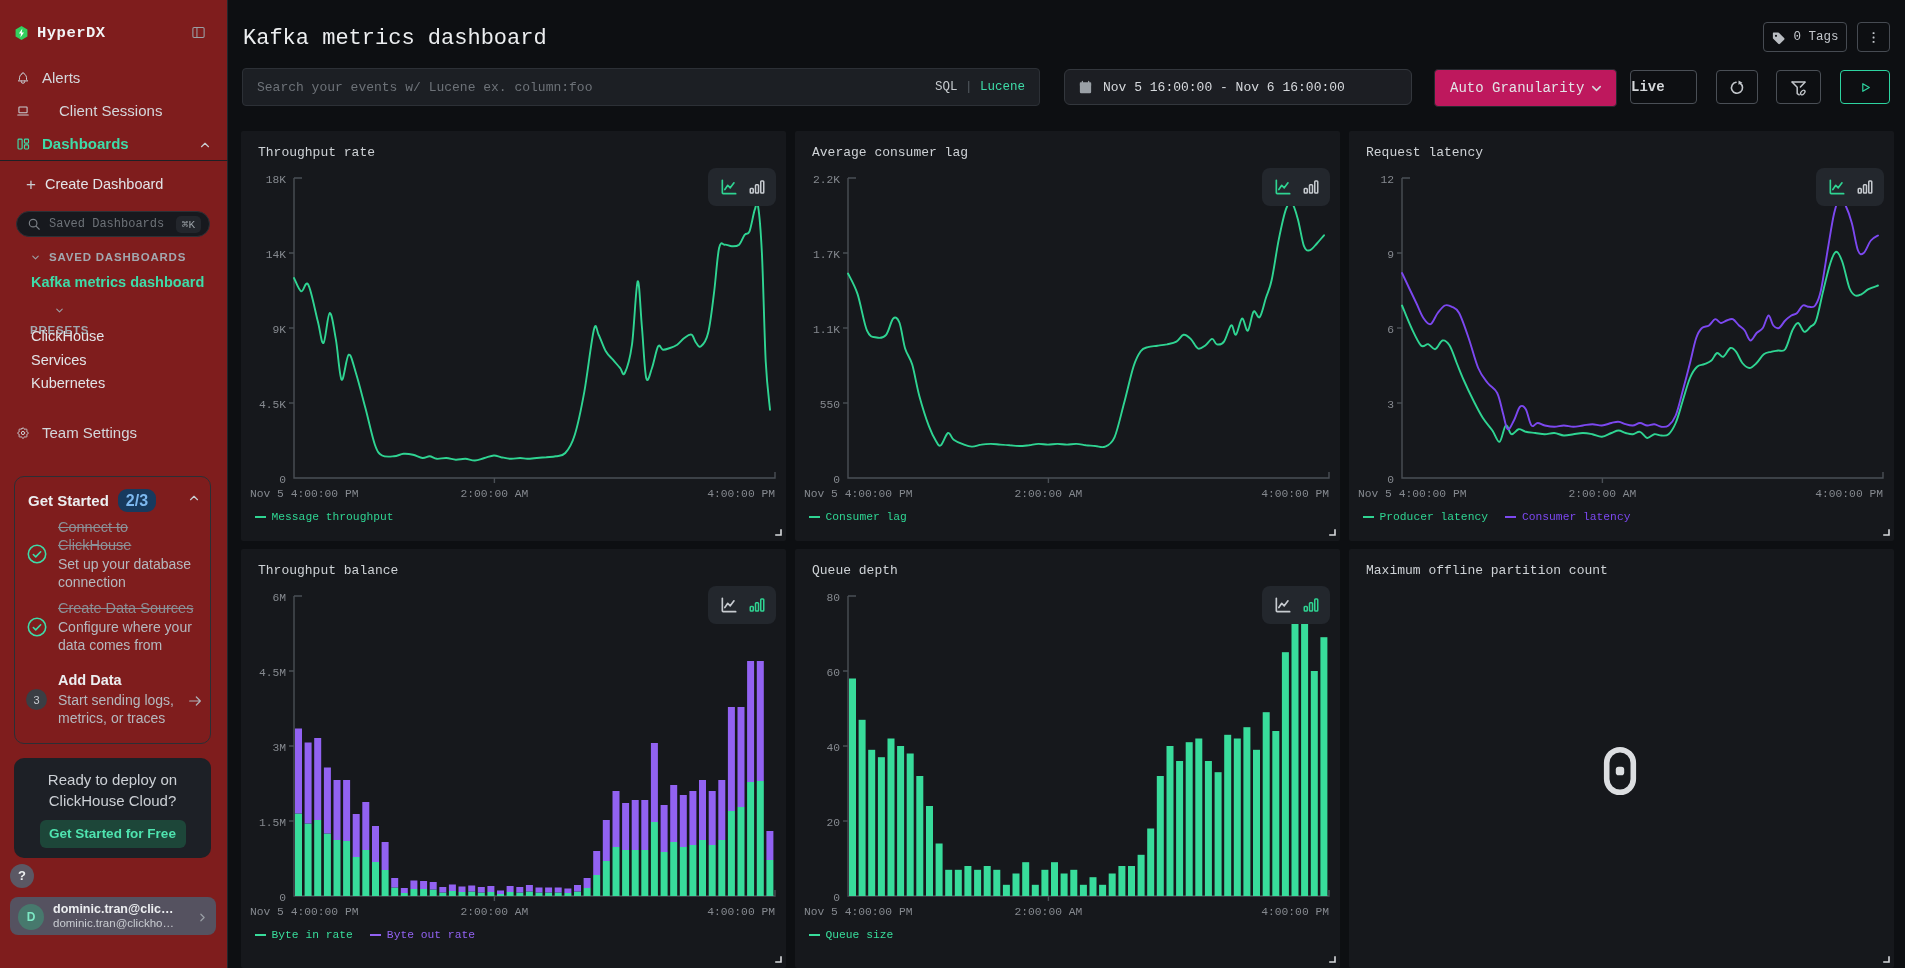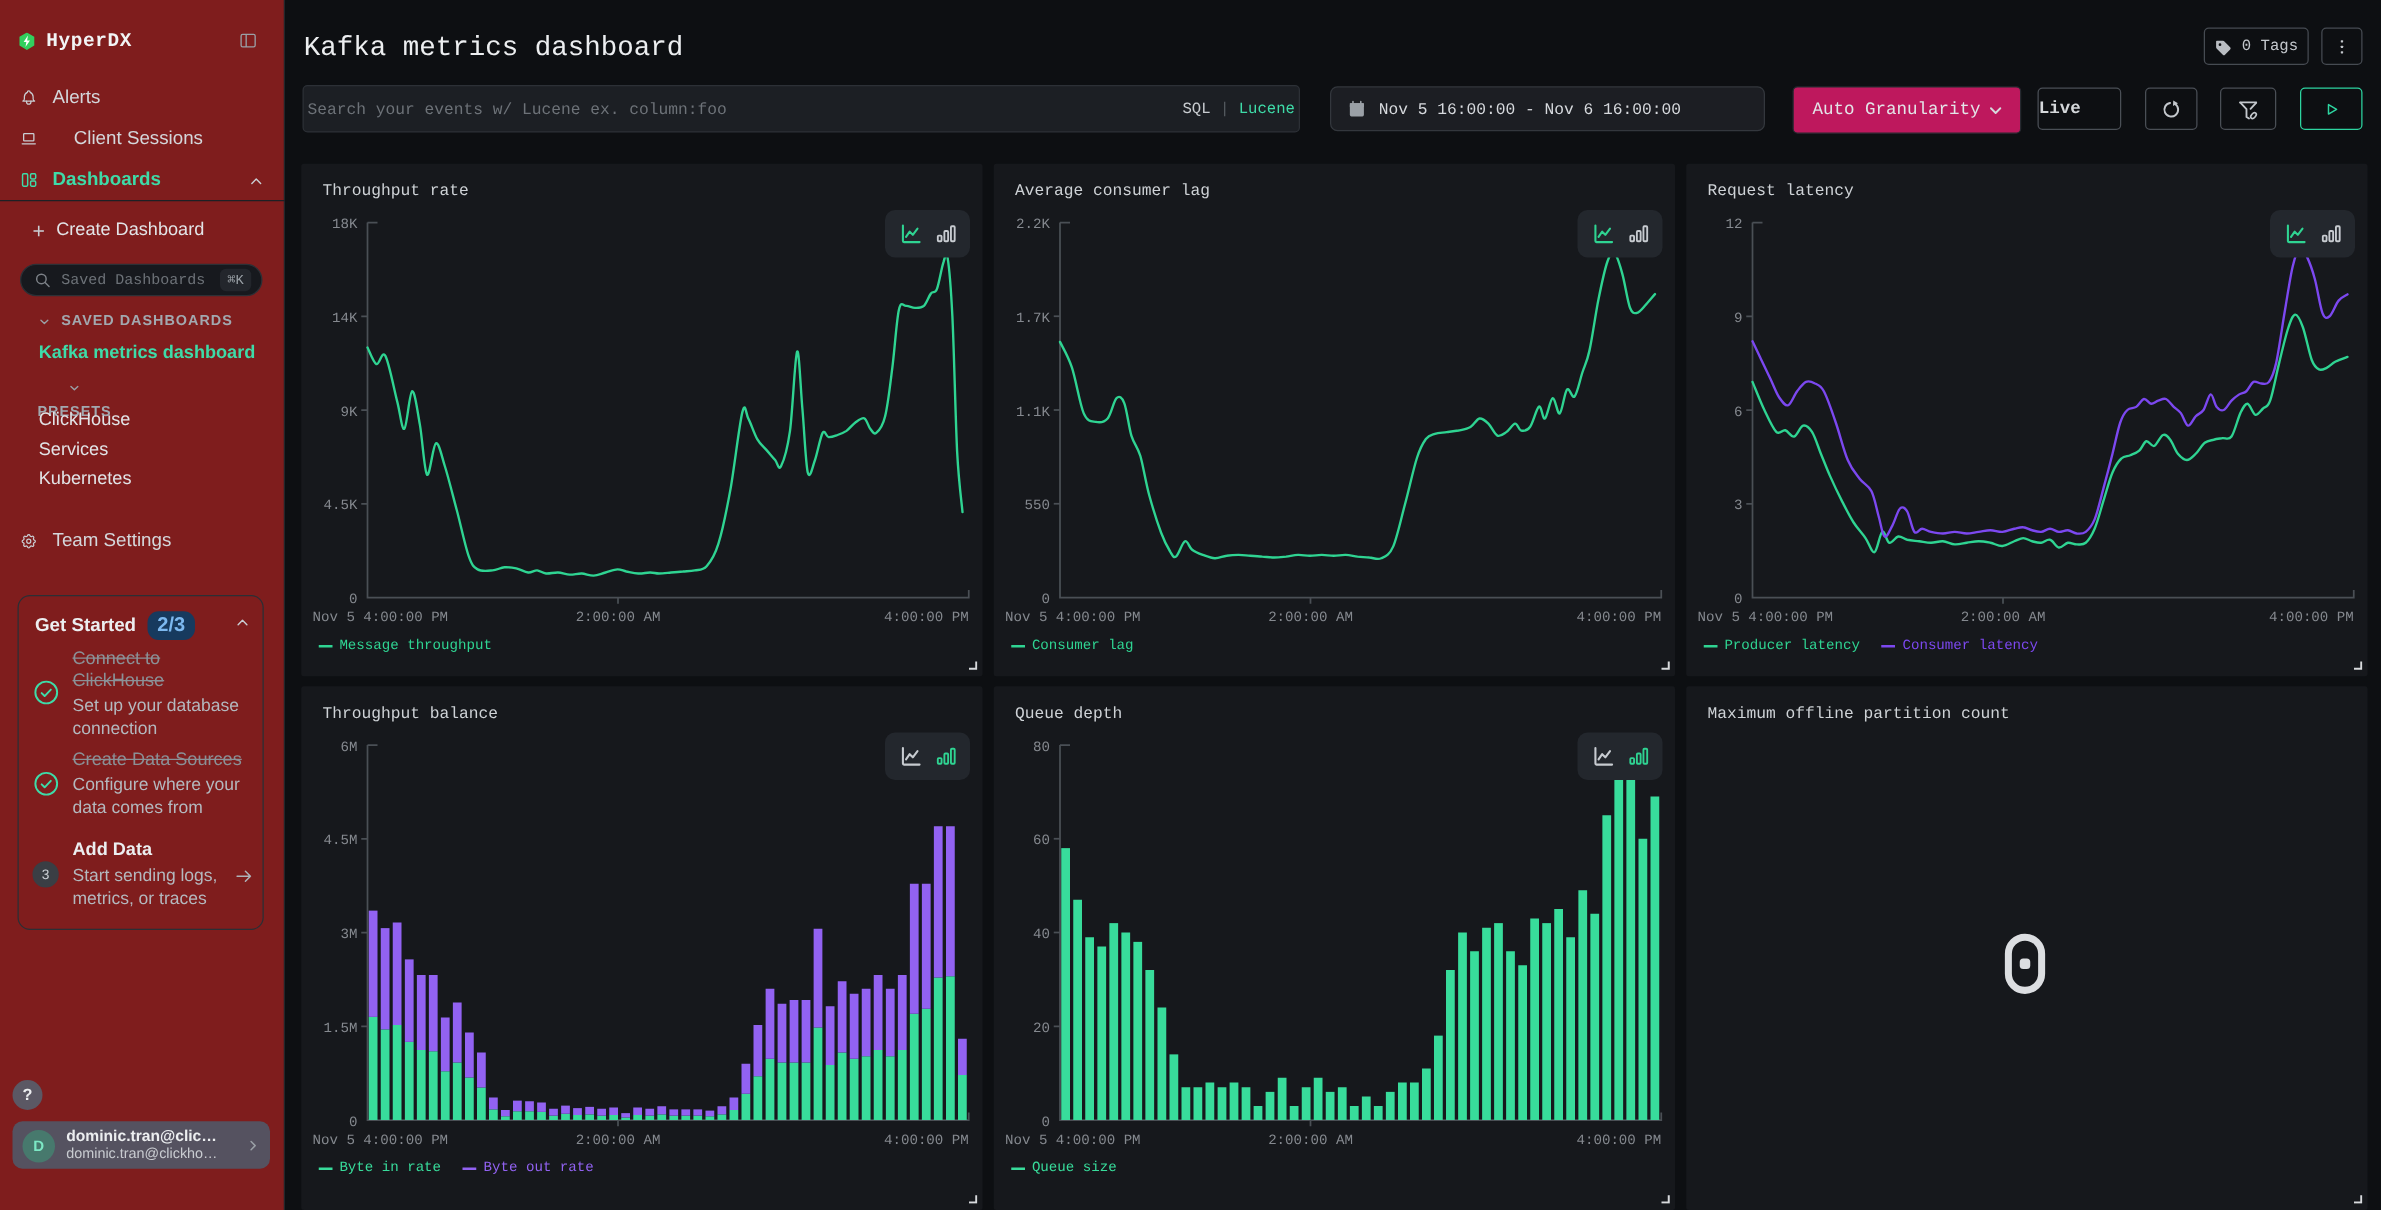--- a/index.html
+++ b/index.html
@@ -146,20 +146,24 @@
       <div style="color:#eceef0;font-size:14.5px;line-height:18px;font-weight:bold;">Add Data</div>
       <div style="color:#b4b8be;font-size:14px;line-height:17.5px;margin-top:3px;">Start sending logs, metrics, or traces</div>
     </div>
     <div class="srow" style="left:172px;top:216px;">
         <svg width="16" height="16" viewBox="0 0 24 24" fill="none" stroke="#aeb3b9" stroke-width="1.8" stroke-linecap="round" stroke-linejoin="round">
           <path d="M4 12h16M14 6l6 6-6 6"></path>
         </svg>
       </div>
   </div>
 
+  <div style="position:absolute;left:14px;top:758px;width:197px;height:100px;background:#1d2026;border-radius:10px;text-align:center;">
+    <div style="color:#ccd0d5;font-size:15px;line-height:21px;padding-top:11px;">Ready to deploy on<br>ClickHouse Cloud?</div>
+    <div style="margin:9px auto 0;width:146px;height:28px;background:#1d4639;border-radius:6px;color:#4fe3af;font-size:13.5px;font-weight:bold;line-height:28px;">Get Started for Free</div>
+  </div>
 
   <div style="position:absolute;left:10px;top:864px;width:24px;height:24px;border-radius:50%;background:#5b5864;color:#eceef0;font-size:13px;font-weight:bold;text-align:center;line-height:24px;">?</div>
 
   <div style="position:absolute;left:10px;top:897px;width:206px;height:38px;background:#555260;border-radius:8px;">
     <div style="position:absolute;left:8px;top:7px;width:26px;height:26px;border-radius:50%;background:#47796d;color:#7ce8c4;font-size:12px;font-weight:bold;text-align:center;line-height:26px;">D</div>
     <div style="position:absolute;left:43px;top:5px;color:#eceef0;font-size:12.5px;font-weight:bold;">dominic.tran@clic…</div>
     <div style="position:absolute;left:43px;top:20px;color:#c9ccd1;font-size:11.5px;">dominic.tran@clickho…</div>
     <div style="position:absolute;right:7px;top:13px;"><svg width="13" height="13" viewBox="0 0 24 24" fill="none" stroke="#9aa0a6" stroke-width="2.2" stroke-linecap="round" stroke-linejoin="round">
           <path d="M9 6l6 6-6 6"></path>
         </svg></div>
@@ -175,21 +179,21 @@
       <span class="mono" style="color:#c3c7cc;font-size:12.5px;">0 Tags</span>
     </div>
   <div style="position:absolute;left:1628px;top:22px;width:33px;height:30px;border:1px solid #464b52;border-radius:4px;display:flex;align-items:center;justify-content:center;">
       <svg width="15" height="15" viewBox="0 0 24 24" fill="#c3c7cc">
         <rect x="10.6" y="3.5" width="3" height="3" rx="0.6"></rect>
         <rect x="10.6" y="10.5" width="3" height="3" rx="0.6"></rect>
         <rect x="10.6" y="17.5" width="3" height="3" rx="0.6"></rect>
       </svg>
     </div>
 
-  <div style="position:absolute;left:13px;top:68px;width:798px;height:38px;background:#1c1f24;border:1px solid #2c3036;border-radius:4px;display:flex;align-items:center;padding:0 3px;">
+  <div style="position:absolute;left:13px;top:68px;width:798px;height:38px;background:#1c1f24;border:1px solid #2c3036;border-radius:4px;display:flex;align-items:center;padding:0 14px;">
     <span class="mono" style="color:#6d7278;font-size:13px;flex:1;">Search your events w/ Lucene ex. column:foo</span>
     <span class="mono" style="font-size:12.5px;"><span style="color:#c8ccd0;">SQL</span><span style="color:#555b61;"> | </span><span style="color:#3edba8;">Lucene</span></span>
   </div>
   <div style="position:absolute;left:835px;top:69px;width:348px;height:36px;background:#1c1e23;border:1px solid #33373d;border-radius:6px;display:flex;align-items:center;padding:0 13px;gap:10px;">
     <svg width="15" height="15" viewBox="0 0 24 24" fill="#9aa0a6">
         <path d="M7 2v3M17 2v3" stroke="#9aa0a6" stroke-width="2" stroke-linecap="round"></path>
         <rect x="3" y="4" width="18" height="17" rx="2"></rect>
         <rect x="3" y="4" width="18" height="5" fill="#9aa0a6"></rect>
       </svg>
       <span class="mono" style="color:#d6d9dd;font-size:13px;">Nov 5 16:00:00 - Nov 6 16:00:00</span>

